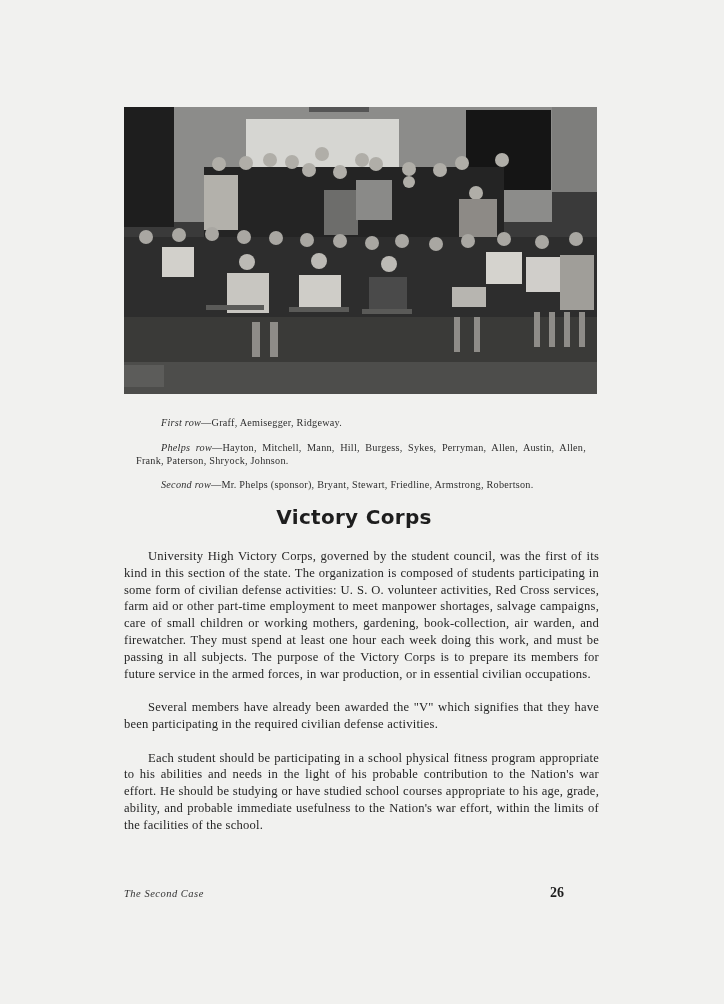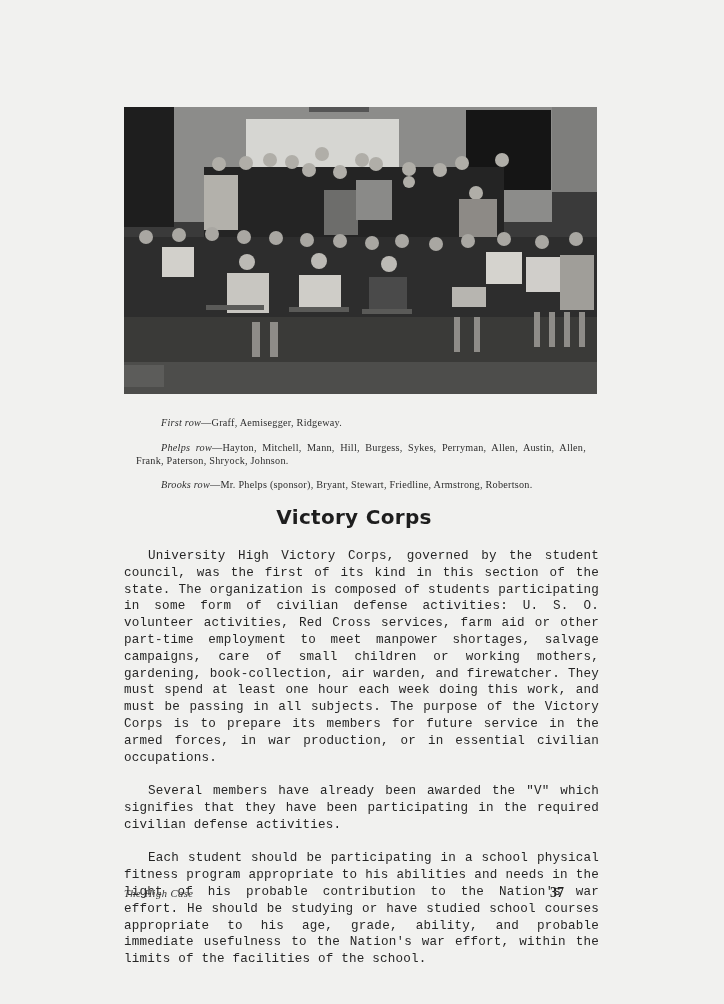--- a/index.html
+++ b/index.html
@@ -44,21 +44,20 @@
   }
   .body {
     position: absolute;
     left: 124px; top: 548px;
     width: 475px;
     font-size: 12.6px;
     line-height: 16.8px;
     color: #262626;
     text-align: justify;
     letter-spacing: 0.2px;
-    font-family: Liberation Mono, monospace;
   }
   .body p { margin: 0 0 16.8px 0; text-indent: 24px; }
   .footer-left {
     position: absolute;
     left: 124px; top: 888px;
     font-size: 10.5px;
     font-style: italic;
     color: #333;
     letter-spacing: 0.5px;
   }
@@ -161,25 +160,25 @@
     </g>
 
     <rect x="0" y="255" width="473" height="32" fill="#4d4d4b"></rect>
     <rect x="0" y="258" width="40" height="22" fill="#5c5c5a"></rect>
   </svg>
 </div>
 
 <div class="caption">
   <p><span class="rowlabel">First row</span><span>—</span><span>Graff, Aemisegger, Ridgeway.</span></p>
   <p><span class="rowlabel">Phelps row</span><span>—</span><span>Hayton, Mitchell, Mann, Hill, Burgess, Sykes, Perryman, Allen, Austin, Allen, Frank, Paterson, Shryock, Johnson.</span></p>
-  <p><span class="rowlabel">Brooks row</span><span>—</span><span>Mr. Phelps (sponsor), Bryant, Stewart, Friedline, Armstrong, Robertson.</span></p>
+  <p><span class="rowlabel">Second row</span><span>—</span><span>Mr. Phelps (sponsor), Bryant, Stewart, Friedline, Armstrong, Robertson.</span></p>
 </div>
 
 <div class="title">Victory Corps</div>
 
 <div class="body">
   <p>University High Victory Corps, governed by the student council, was the first of its kind in this section of the state.  The organization is composed of students participating in some form of civilian defense activities: U. S. O. volunteer activities, Red Cross services, farm aid or other part-time employment to meet manpower shortages, salvage campaigns, care of small children or working mothers, gardening, book-collection, air warden, and firewatcher.  They must spend at least one hour each week doing this work, and must be passing in all subjects.  The purpose of the Victory Corps is to prepare its members for future service in the armed forces, in war production, or in essential civilian occupations.</p>
   <p>Several members have already been awarded the "V" which signifies that they have been participating in the required civilian defense activities.</p>
   <p>Each student should be participating in a school physical fitness program appropriate to his abilities and needs in the light of his probable contribution to the Nation's war effort.  He should be studying or have studied school courses appropriate to his age, grade, ability, and probable immediate usefulness to the Nation's war effort, within the limits of the facilities of the school.</p>
 </div>
 
-<div class="footer-left">The High Case</div>
-<div class="footer-right">37</div>
+<div class="footer-left">The Second Case</div>
+<div class="footer-right">26</div>
 
 </body></html>

